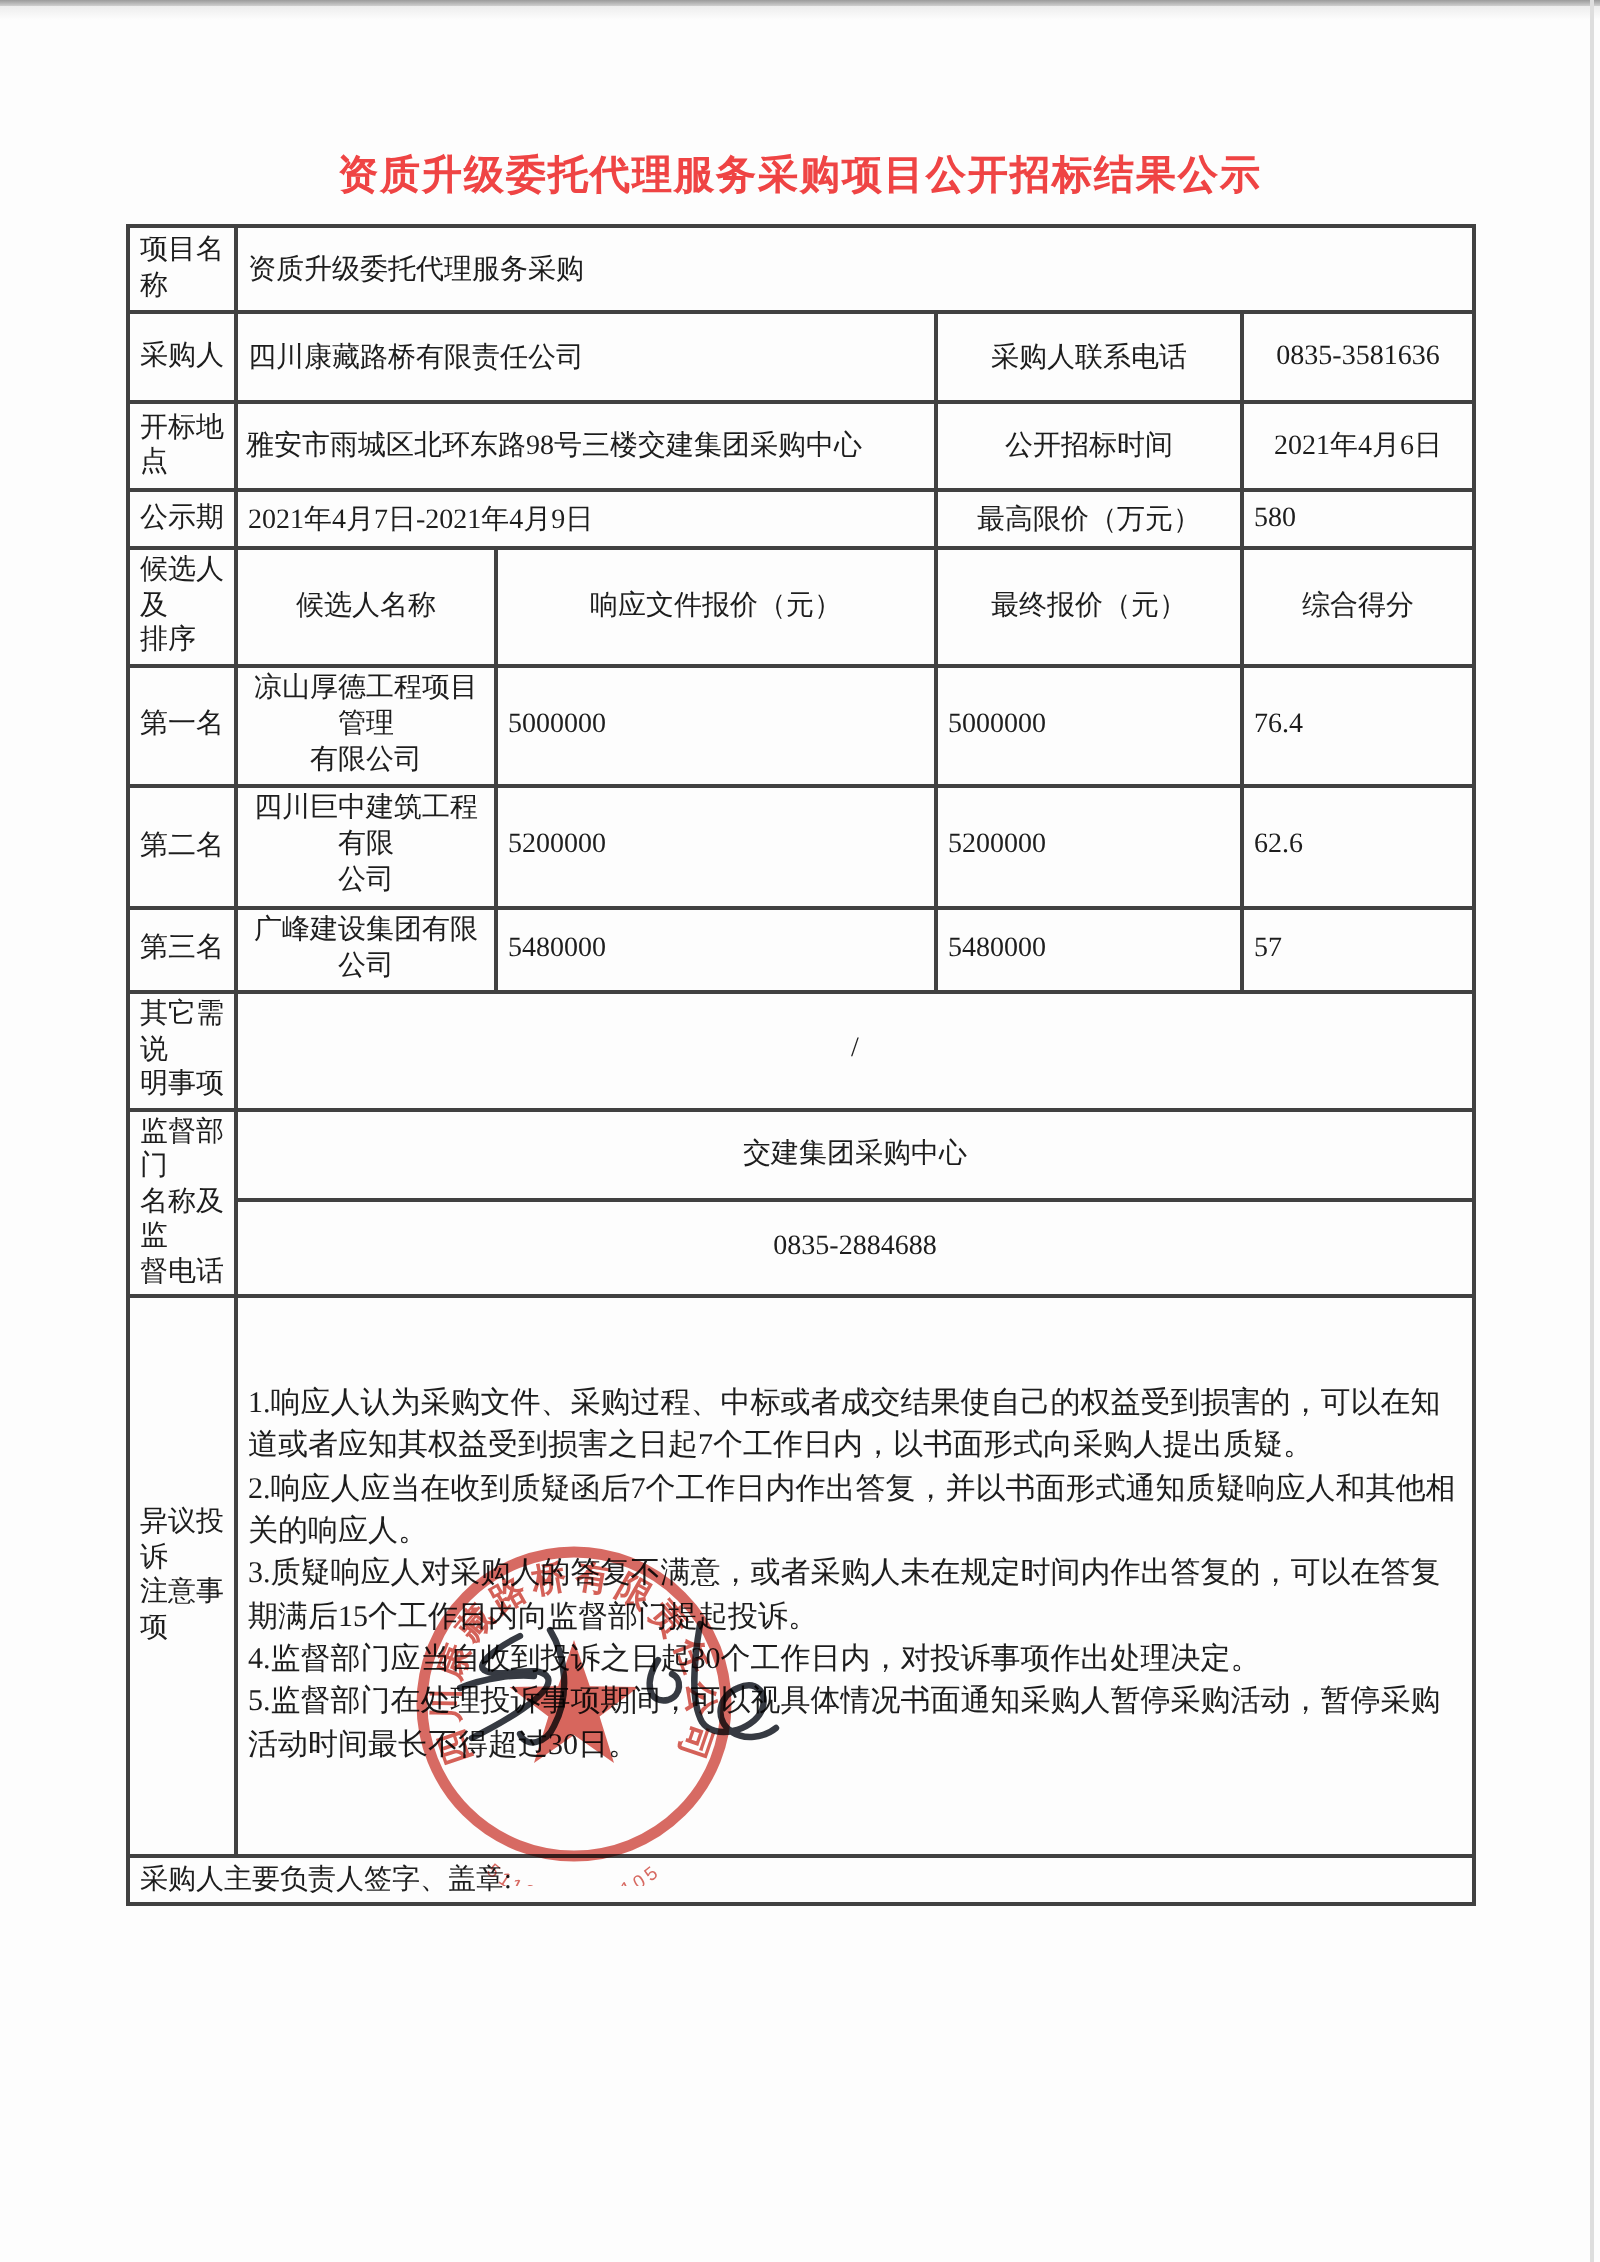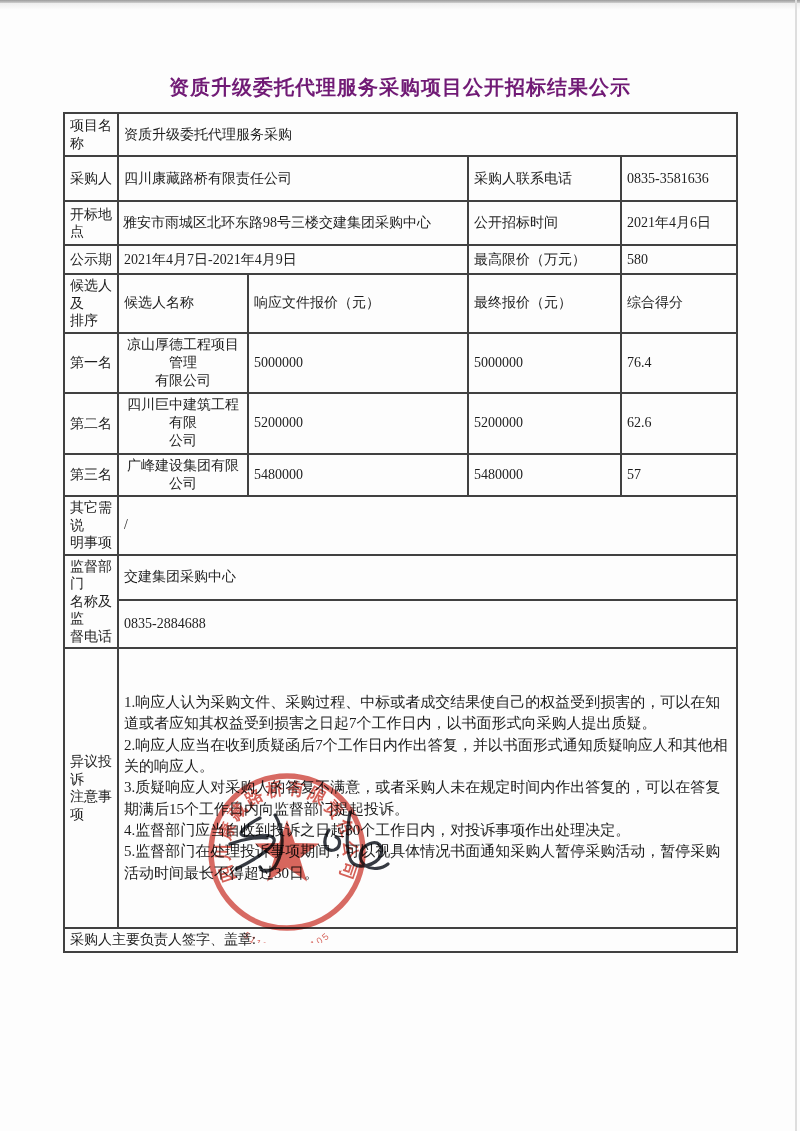--- a/index.html
+++ b/index.html
@@ -8,29 +8,29 @@
   .page{position:absolute;inset:0;}
   
   .scan-top{position:absolute;top:0;left:0;width:800px;height:3px;
             background:linear-gradient(to bottom,#9b9b9b,#cfcfcf);}
   .scan-top2{position:absolute;top:3px;left:0;width:800px;height:7px;
              background:linear-gradient(to bottom,#ededed,#fdfdfd);}
   .scan-right{position:absolute;top:0;right:3px;width:2px;height:1131px;background:#dedede;}
   
   .title{position:absolute;top:74px;left:0;width:800px;text-align:center;
          font-family:"Liberation Sans",sans-serif;font-weight:bold;font-size:20px;
-         letter-spacing:1px;color:#701a75;}
+         letter-spacing:1px;color:#ef4444;}
   
   table.doc{position:absolute;left:63px;top:112px;width:673px;table-layout:fixed;
             border-collapse:collapse;background:transparent;padding-left:23px;}
   table.doc td{border:2px solid #414141;font-size:14px;color:#1d1d1d;
                padding:2px 5px;vertical-align:middle;overflow:hidden;}
   td.lbl{text-align:left;padding:2px 2px 2px 3px;font-size:13px;white-space:pre-line;line-height:1.25;}
   td.val{text-align:left;padding-left:7px;}
-  td.ctr{text-align:left;padding-left:2px;padding-right:2px;}
+  td.ctr{text-align:center;padding-left:2px;padding-right:2px;}
   td.num{text-align:left;font-size:14px;}
   td.name{text-align:center;white-space:pre-line;line-height:1.3;margin-top:28px;}
   td.obj{padding:8px 9px;border-radius:25px;}
   .obj p{margin:0;font-size:15px;line-height:1.42;text-align:left;}
   td.sig{font-size:14px;padding-left:6px;}
   
   .stamp-svg{position:absolute;left:197px;top:762px;width:181px;height:181px;
              mix-blend-mode:multiply;opacity:.92;}
   .sign-svg{position:absolute;left:226px;top:806px;width:175px;height:82px;
             mix-blend-mode:multiply;opacity:.93;}

